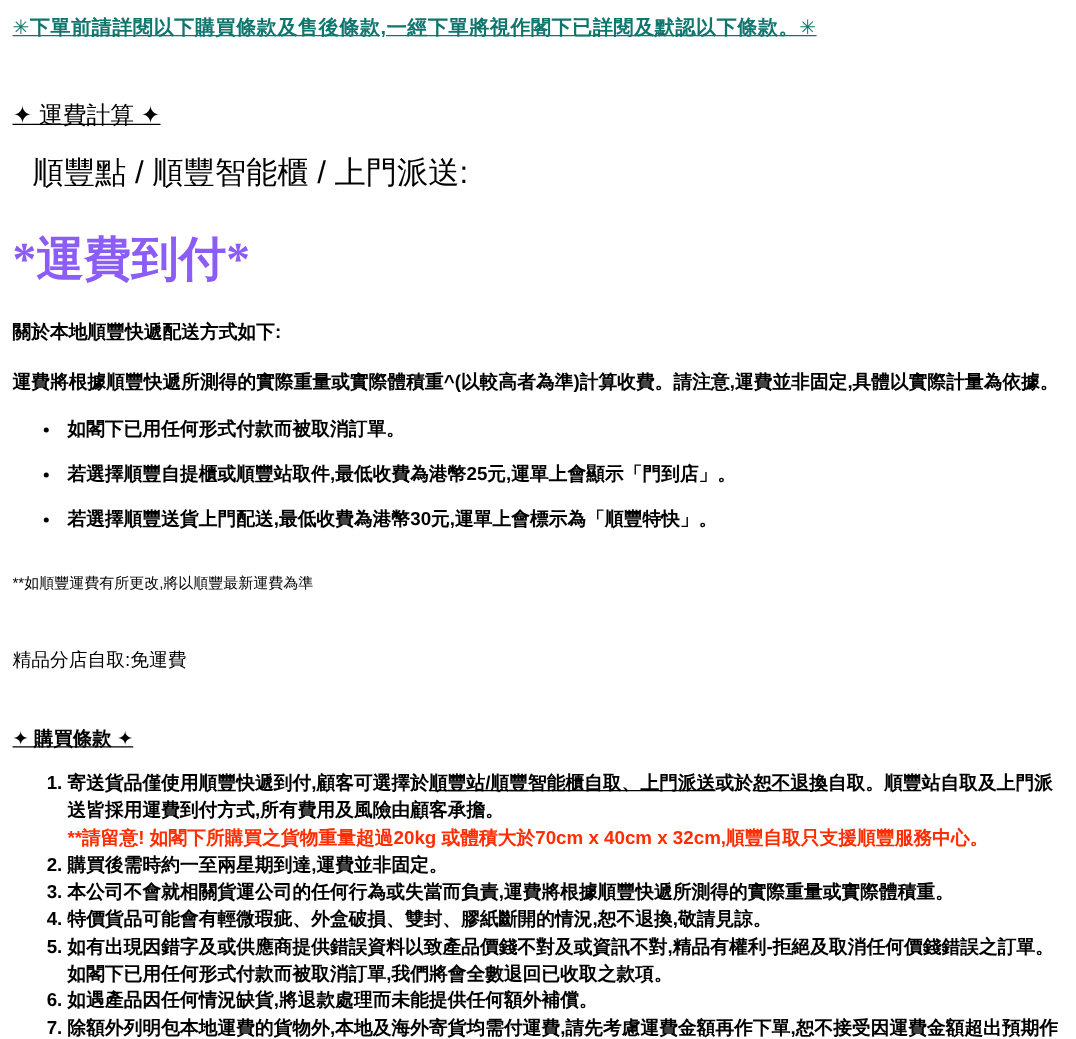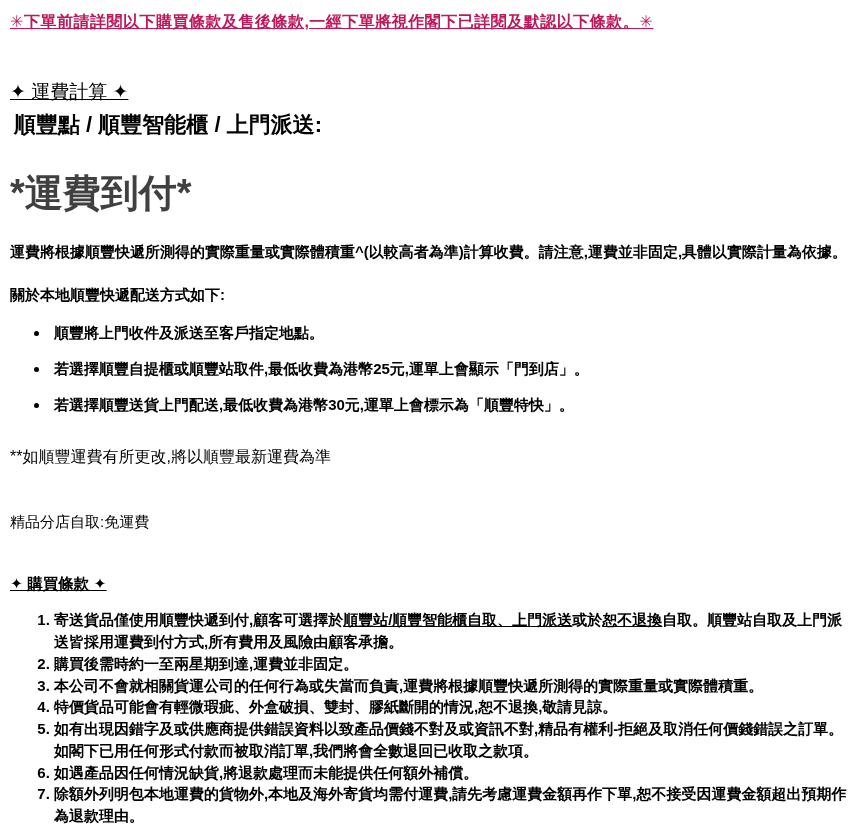--- a/index.html
+++ b/index.html
@@ -10,46 +10,47 @@
     font-family: "Liberation Sans", "DejaVu Sans", sans-serif;
   }
   .page {
     width: 861px;
     min-height: 831px;
     box-sizing: border-box;
     padding: 10px 12px 24px 10px;
   }
   
   .notice {
-    color: #be185d;
+    color: #0f766e;
     font-weight: bold;
     font-size: 16px;
     text-decoration: underline;
     margin: 2px 0 46px 0;
     letter-spacing: 0.5px;
   }
   
   .heading-lg {
     font-size: 19px;
     font-weight: normal;
     text-decoration: underline;
     margin: 0 0 5px 0;
   }
   
   .subheading {
-    font-size: 22px;
-    font-weight: bold;
-    margin: 4px;
+    font-size: 25px;
+    font-weight: normal;
+    margin: 16px;
   }
   
   .highlight {
-    color: #404040;
+    color: #8b5cf6;
     font-size: 38px;
     font-weight: bold;
     margin: 28px 0 20px 0;
+    font-family: Liberation Serif, serif;
   }
   .body-bold {
     font-size: 15px;
     font-weight: bold;
     line-height: 1.72;
     margin: 0 0 0 0;
   }
   .para-fee { margin-top: 14px; max-width: 838px; }
   .para-intro { margin-top: 17px; }
   ul.bullets {
@@ -58,21 +59,21 @@
     list-style: disc;
   }
   ul.bullets li {
     font-size: 15px;
     font-weight: bold;
     line-height: 1.4;
     margin-bottom: 15px;
     padding-left: 4px;
   }
   .note-plain {
-    font-size: 16px;
+    font-size: 12px;
     font-weight: normal;
     margin: 32px 0 0 0;
   }
   .store-pickup {
     font-size: 15px;
     font-weight: normal;
     margin: 41px 0 0 0;
   }
   .heading-sm {
     font-size: 15.5px;
@@ -103,39 +104,40 @@
 
 <div class="page">
 
   <p class="notice">✳下單前請詳閱以下購買條款及售後條款,一經下單將視作閣下已詳閱及默認以下條款。✳</p>
 
   <h2 class="heading-lg">✦ 運費計算 ✦</h2>
   <h1 class="subheading">順豐點 / 順豐智能櫃 / 上門派送:</h1>
 
   <div class="highlight">*運費到付*</div>
 
+  <p class="body-bold para-intro">關於本地順豐快遞配送方式如下:</p>
+
   <p class="body-bold para-fee">運費將根據順豐快遞所測得的實際重量或實際體積重^(以較高者為準)計算收費。請注意,運費並非固定,具體以實際計量為依據。</p>
 
-  <p class="body-bold para-intro">關於本地順豐快遞配送方式如下:</p>
-
   <ul class="bullets">
-    <li>順豐將上門收件及派送至客戶指定地點。</li>
+    <li>如閣下已用任何形式付款而被取消訂單。</li>
     <li>若選擇順豐自提櫃或順豐站取件,最低收費為港幣25元,運單上會顯示「門到店」。</li>
     <li>若選擇順豐送貨上門配送,最低收費為港幣30元,運單上會標示為「順豐特快」。</li>
   </ul>
 
   <p class="note-plain">**如順豐運費有所更改,將以順豐最新運費為準</p>
 
   <p class="body-bold store-pickup">精品分店自取:免運費</p>
 
   <h3 class="heading-sm">✦ 購買條款 ✦</h3>
 
   <ol class="terms">
     <li>
       <span>寄送貨品僅使用順豐快遞到付,顧客可選擇於</span><span class="u">順豐站/順豐智能櫃自取、上門派送</span><span>或於</span><span class="u">恕不退換</span><span>自取。順豐站自取及上門派送皆採用運費到付方式,所有費用及風險由顧客承擔。</span>
+      <div class="warning">**請留意! 如閣下所購買之貨物重量超過20kg 或體積大於70cm x 40cm x 32cm,順豐自取只支援順豐服務中心。</div>
     </li>
     <li>購買後需時約一至兩星期到達,運費並非固定。</li>
     <li>本公司不會就相關貨運公司的任何行為或失當而負責,運費將根據順豐快遞所測得的實際重量或實際體積重。</li>
     <li>特價貨品可能會有輕微瑕疵、外盒破損、雙封、膠紙斷開的情況,恕不退換,敬請見諒。</li>
     <li>如有出現因錯字及或供應商提供錯誤資料以致產品價錢不對及或資訊不對,精品有權利-拒絕及取消任何價錢錯誤之訂單。如閣下已用任何形式付款而被取消訂單,我們將會全數退回已收取之款項。</li>
     <li>如遇產品因任何情況缺貨,將退款處理而未能提供任何額外補償。</li>
     <li>除額外列明包本地運費的貨物外,本地及海外寄貨均需付運費,請先考慮運費金額再作下單,恕不接受因運費金額超出預期作為退款理由。</li>
 
   </ol>
 

